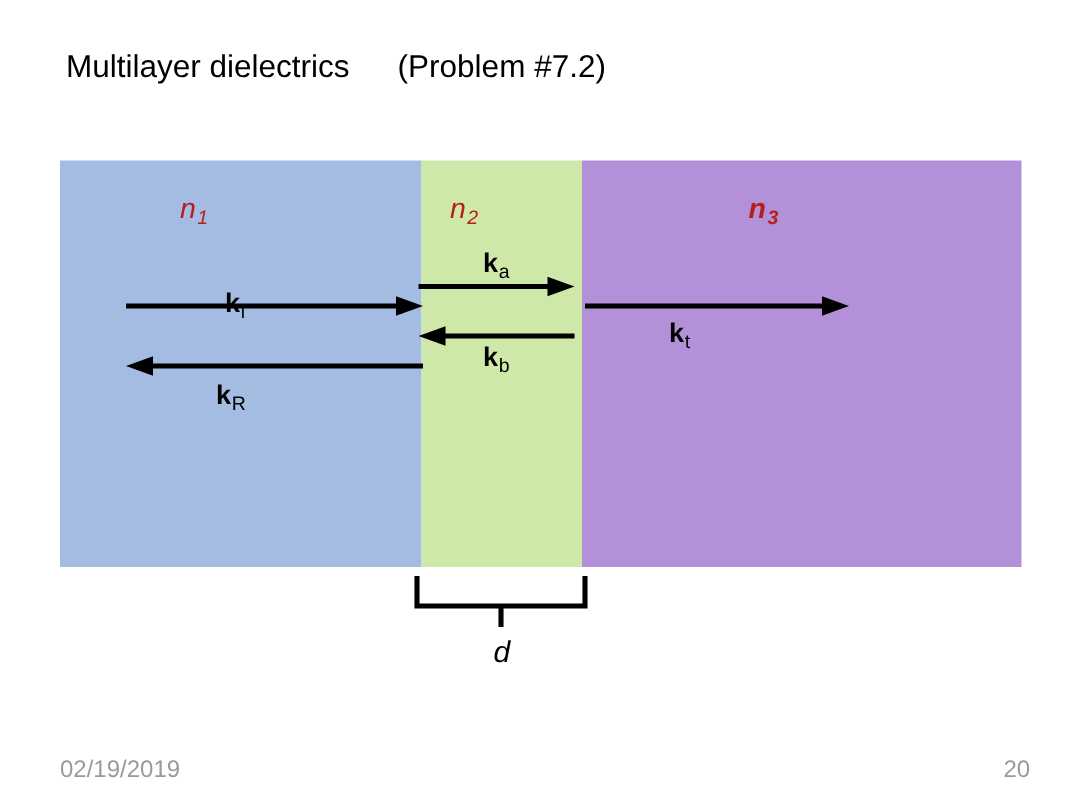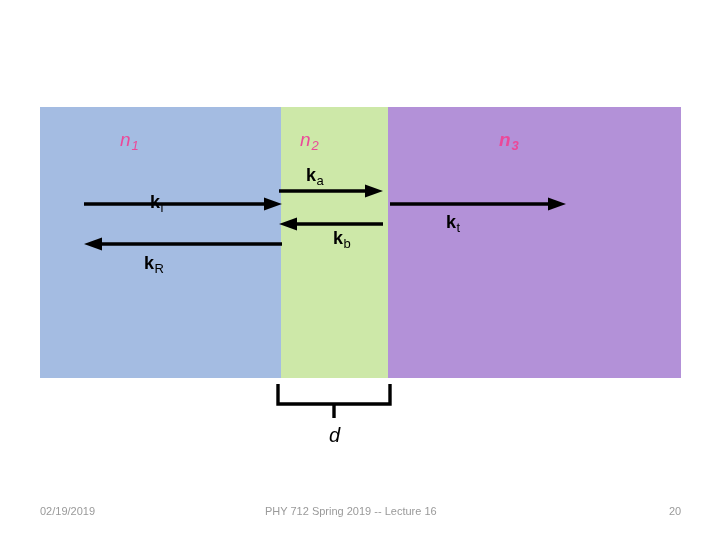--- a/index.html
+++ b/index.html
@@ -59,21 +59,21 @@
   }
   .layer-n1 { left: 0px;   width: 241px; background: #a4bce2; }
   .layer-n2 { left: 241px; width: 107px; background: #cde8a8; }
   .layer-n3 { left: 348px; width: 293px; background: #b391d8; }
 
   
   .n-label {
     position: absolute;
     font-style: italic;
     font-size: 19px;
-    color: #ec4899;
+    color: #b91c1c;
     white-space: nowrap;
     text-align: center;
   }
   .n-label .sub {
     font-size: 13px;
     font-style: italic;
     vertical-align: -0.28em;
     padding-left: 1px;
   }
   .n1-pos { left: 120px; top: 129px; }
@@ -89,22 +89,22 @@
     white-space: nowrap;
   }
   .k-label .sub {
     font-size: 13px;
     font-weight: normal;
     vertical-align: -0.3em;
     padding-left: 0.5px;
   }
   .ki-pos { left: 150px; top: 192px; }
   .kR-pos { left: 144px; top: 253px; }
-  .ka-pos { left: 306px; top: 165px; }
-  .kb-pos { left: 333px; top: 228px; }
+  .ka-pos { left: 322px; top: 165px; }
+  .kb-pos { left: 322px; top: 228px; }
   .kt-pos { left: 446px; top: 212px; }
 
   
   .arrow-svg {
     position: absolute;
     overflow: visible;
   }
   .arrow-line {
     stroke: #000000;
     stroke-width: 3.4;
@@ -141,33 +141,37 @@
   
   .footer {
     position: absolute;
     left: 0;
     top: 505px;
     width: 720px;
     height: 20px;
   }
   .footer-item {
     position: absolute;
-    font-size: 11px;
+    font-size: 16px;
     color: #9a9a9a;
     white-space: nowrap;
   }
   .footer-date   { left: 40px;  top: 0; }
   .footer-center { left: 265px; top: 0; }
   .footer-page   { left: 669px; top: 0; }
 </style>
 </head>
 <body>
 
 <div id="slide">
 
+  <div class="title-row">
+    <span class="title-main">Multilayer dielectrics</span>
+    <span class="title-sub">(Problem #7.2)</span>
+  </div>
 
   <div class="stack">
     <div class="layer layer-n1" style="background: rgb(164, 188, 226);"></div>
     <div class="layer layer-n2" style="background: rgb(205, 232, 168);"></div>
     <div class="layer layer-n3" style="background: rgb(179, 145, 216);"></div>
   </div>
 
   <div class="n-label n1-pos"><span>n</span><span class="sub">1</span></div>
 
   <div class="n-label n2-pos"><span>n</span><span class="sub">2</span></div>
@@ -210,17 +214,16 @@
   </svg>
 
   <svg class="bracket" width="116" height="40" viewBox="0 0 116 40">
     <path class="bracket-path" d="M 2 2 L 2 22 L 114 22 L 114 2"></path>
     <path class="bracket-path" d="M 58 22 L 58 36"></path>
   </svg>
   <div class="d-label">d</div>
 
   <div class="footer">
     <span class="footer-item footer-date">02/19/2019</span>
-    <span class="footer-item footer-center">PHY 712  Spring 2019 -- Lecture 16</span>
     <span class="footer-item footer-page">20</span>
   </div>
 
 </div>
 
 </body></html>

